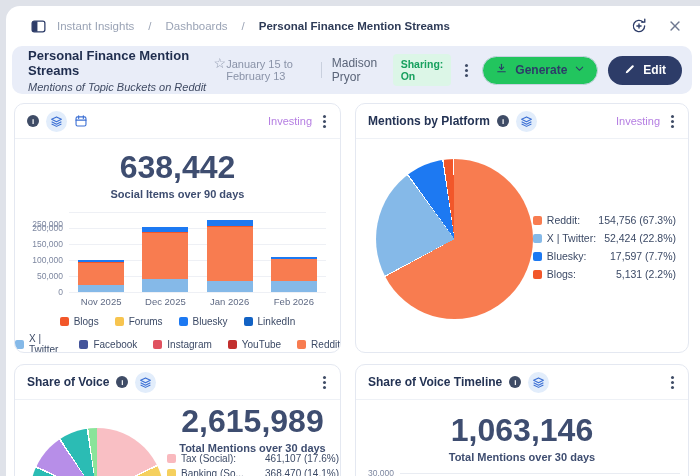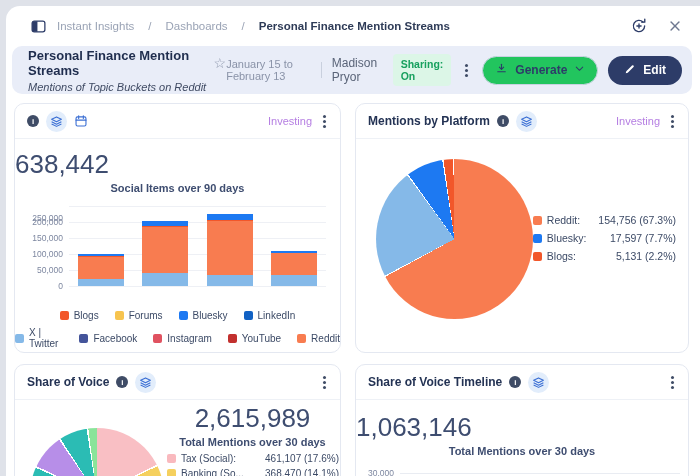--- a/index.html
+++ b/index.html
@@ -39,21 +39,21 @@
   .card-header{height:34px;display:flex;align-items:center;gap:7px;padding:0 10px 0 12px;border-bottom:1px solid #eef1f6;}
   .card-title{font-size:12px;font-weight:700;color:#243354;}
   .info{width:12px;height:12px;border-radius:50%;background:#3f4c66;color:#fff;font-size:8px;font-weight:700;
     display:inline-flex;align-items:center;justify-content:center;flex:0 0 auto;}
   .info::before{content:"i";}
   .layers-badge{width:21px;height:21px;border-radius:50%;background:#e2edfb;display:inline-flex;
     align-items:center;justify-content:center;flex:0 0 auto;cursor:pointer;}
   .tag{margin-left:auto;font-size:11px;color:#b57ee2;cursor:pointer;}
   .ml-auto{margin-left:auto;}
   
-  .metric{margin-top:10px;font-size:26px;font-weight:400;color:#3e4d70;}
+  .metric{margin-top:10px;text-align:center;font-size:32px;font-weight:700;color:#3e4d70;}
   .metric-label{text-align:center;font-size:11px;font-weight:700;color:#3e4d70;margin-top:2px;}
   
   #coverage-chart{position:relative;height:98px;margin:6px 12px 0 10px;}
   .gridline{position:absolute;left:44px;right:2px;height:1px;background:#eef0f5;}
   .ytick{position:absolute;left:0;width:38px;text-align:right;font-size:8.5px;color:#7d87a0;}
   .bars-row{position:absolute;left:44px;right:2px;top:6px;height:80px;display:flex;align-items:flex-end;}
   .bar-cell{flex:1;display:flex;justify-content:center;}
   .bar{width:46px;display:flex;flex-direction:column-reverse;cursor:pointer;}
   .seg{flex:0 0 auto;}
   .x-row{position:absolute;left:44px;right:2px;top:90px;display:flex;}
@@ -225,20 +225,26 @@
             </div>
             <div class="bar-cell">
               <div class="bar">
                 <div class="seg" style="height: 10.6px; background: rgb(133, 185, 232);"></div>
                 <div class="seg" style="height: 22.1px; background: rgb(248, 124, 80);"></div>
                 <div class="seg" style="height: 0.8px; background: rgb(242, 87, 42);"></div>
                 <div class="seg" style="height: 1.3px; background: rgb(29, 121, 242);"></div>
               </div>
             </div>
           </div>
+          <div class="x-row">
+            <div class="xcell">Nov 2025</div>
+            <div class="xcell">Dec 2025</div>
+            <div class="xcell">Jan 2026</div>
+            <div class="xcell">Feb 2026</div>
+          </div>
         </div>
       <div class="legend" id="coverage-legend">
           <div class="lg-row">
             <span class="lg-item">
               <span class="swatch" style="background: rgb(242, 87, 42);"></span>
               <span>Blogs</span>
             </span>
             <span class="lg-item">
               <span class="swatch" style="background: rgb(247, 196, 79);"></span>
               <span>Forums</span>
@@ -297,20 +303,25 @@
       </div>
       <div class="platform-body">
         <div class="pie" id="platform-pie" style="background: conic-gradient(rgb(248, 124, 80) 0deg, rgb(248, 124, 80) 241.38deg, rgb(255, 255, 255) 241.38deg, rgb(255, 255, 255) 242.28deg, rgb(133, 185, 232) 242.28deg, rgb(133, 185, 232) 323.46deg, rgb(255, 255, 255) 323.46deg, rgb(255, 255, 255) 324.36deg, rgb(29, 121, 242) 324.36deg, rgb(29, 121, 242) 351.18deg, rgb(255, 255, 255) 351.18deg, rgb(255, 255, 255) 352.08deg, rgb(242, 87, 42) 352.08deg, rgb(242, 87, 42) 359.1deg, rgb(255, 255, 255) 359.1deg, rgb(255, 255, 255) 360deg);"></div>
         <div class="pie-legend" id="platform-legend">
             <div class="pl-row">
               <span class="swatch" style="background: rgb(248, 124, 80);"></span>
               <span>Reddit:</span>
               <span class="pl-val">154,756 (67.3%)</span>
             </div>
             <div class="pl-row">
+              <span class="swatch" style="background: rgb(133, 185, 232);"></span>
+              <span>X | Twitter:</span>
+              <span class="pl-val">52,424 (22.8%)</span>
+            </div>
+            <div class="pl-row">
               <span class="swatch" style="background: rgb(29, 121, 242);"></span>
               <span>Bluesky:</span>
               <span class="pl-val">17,597 (7.7%)</span>
             </div>
             <div class="pl-row">
               <span class="swatch" style="background: rgb(242, 87, 42);"></span>
               <span>Blogs:</span>
               <span class="pl-val">5,131 (2.2%)</span>
             </div>
           </div>

